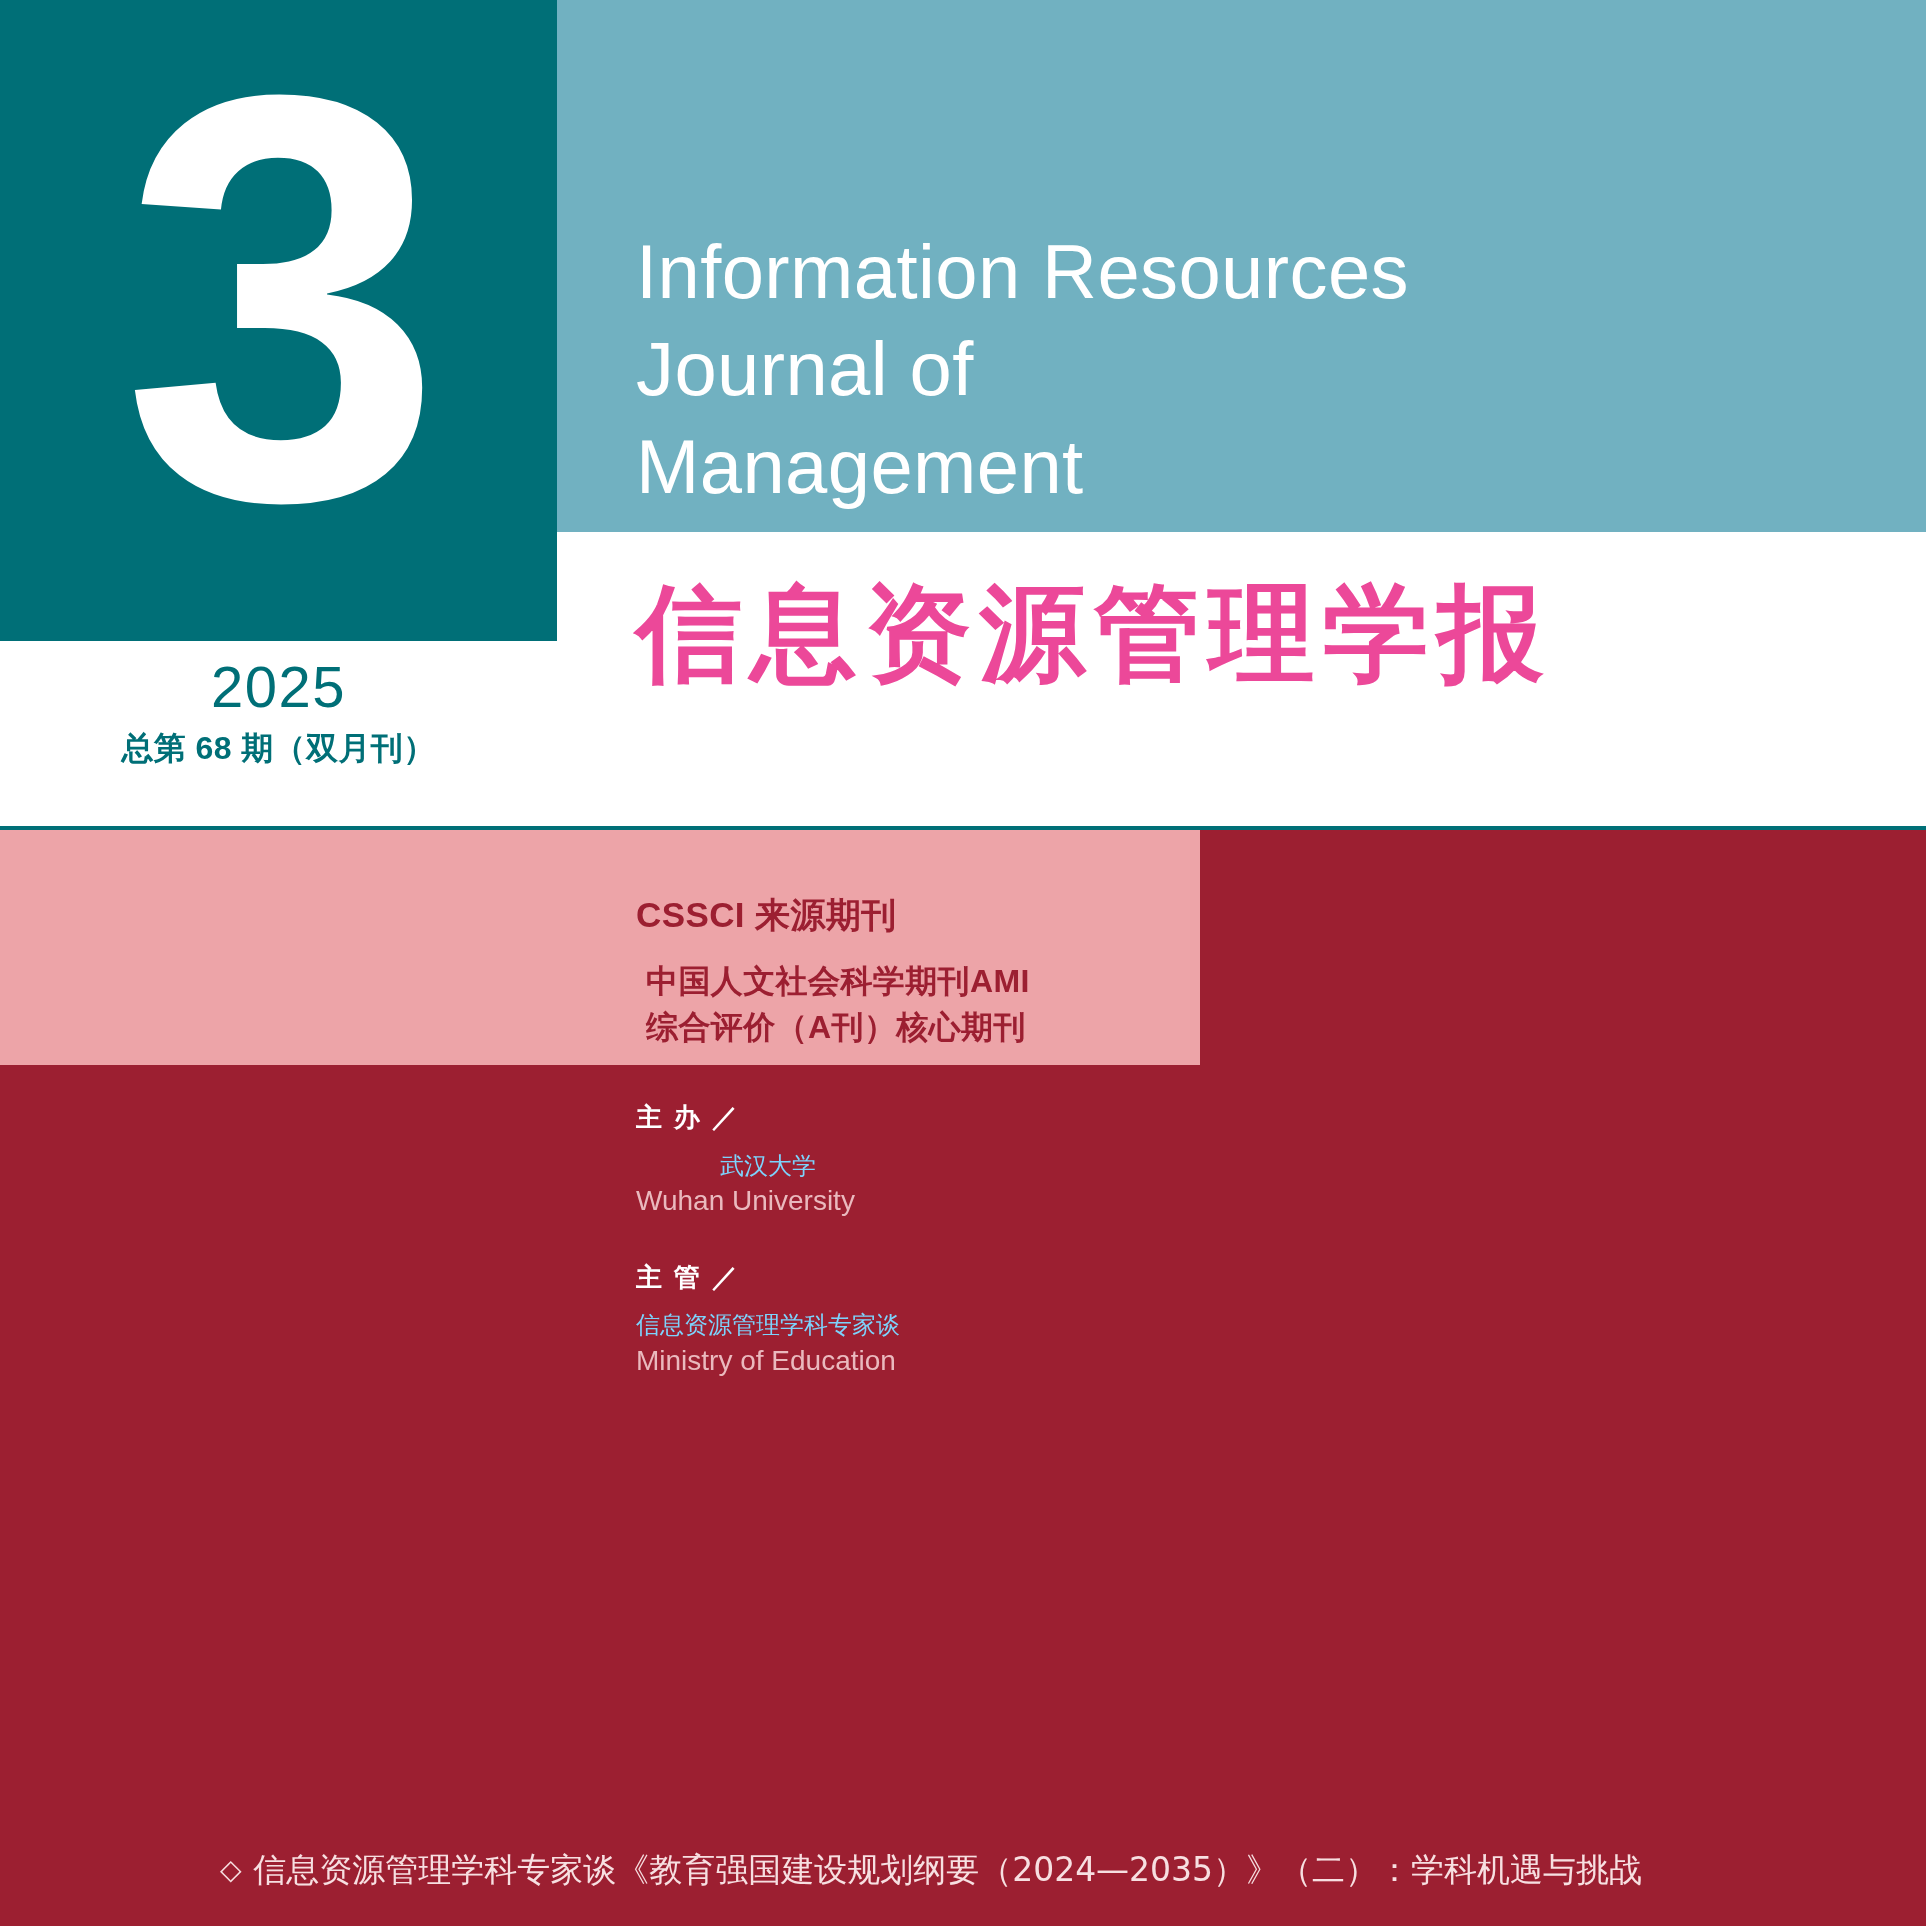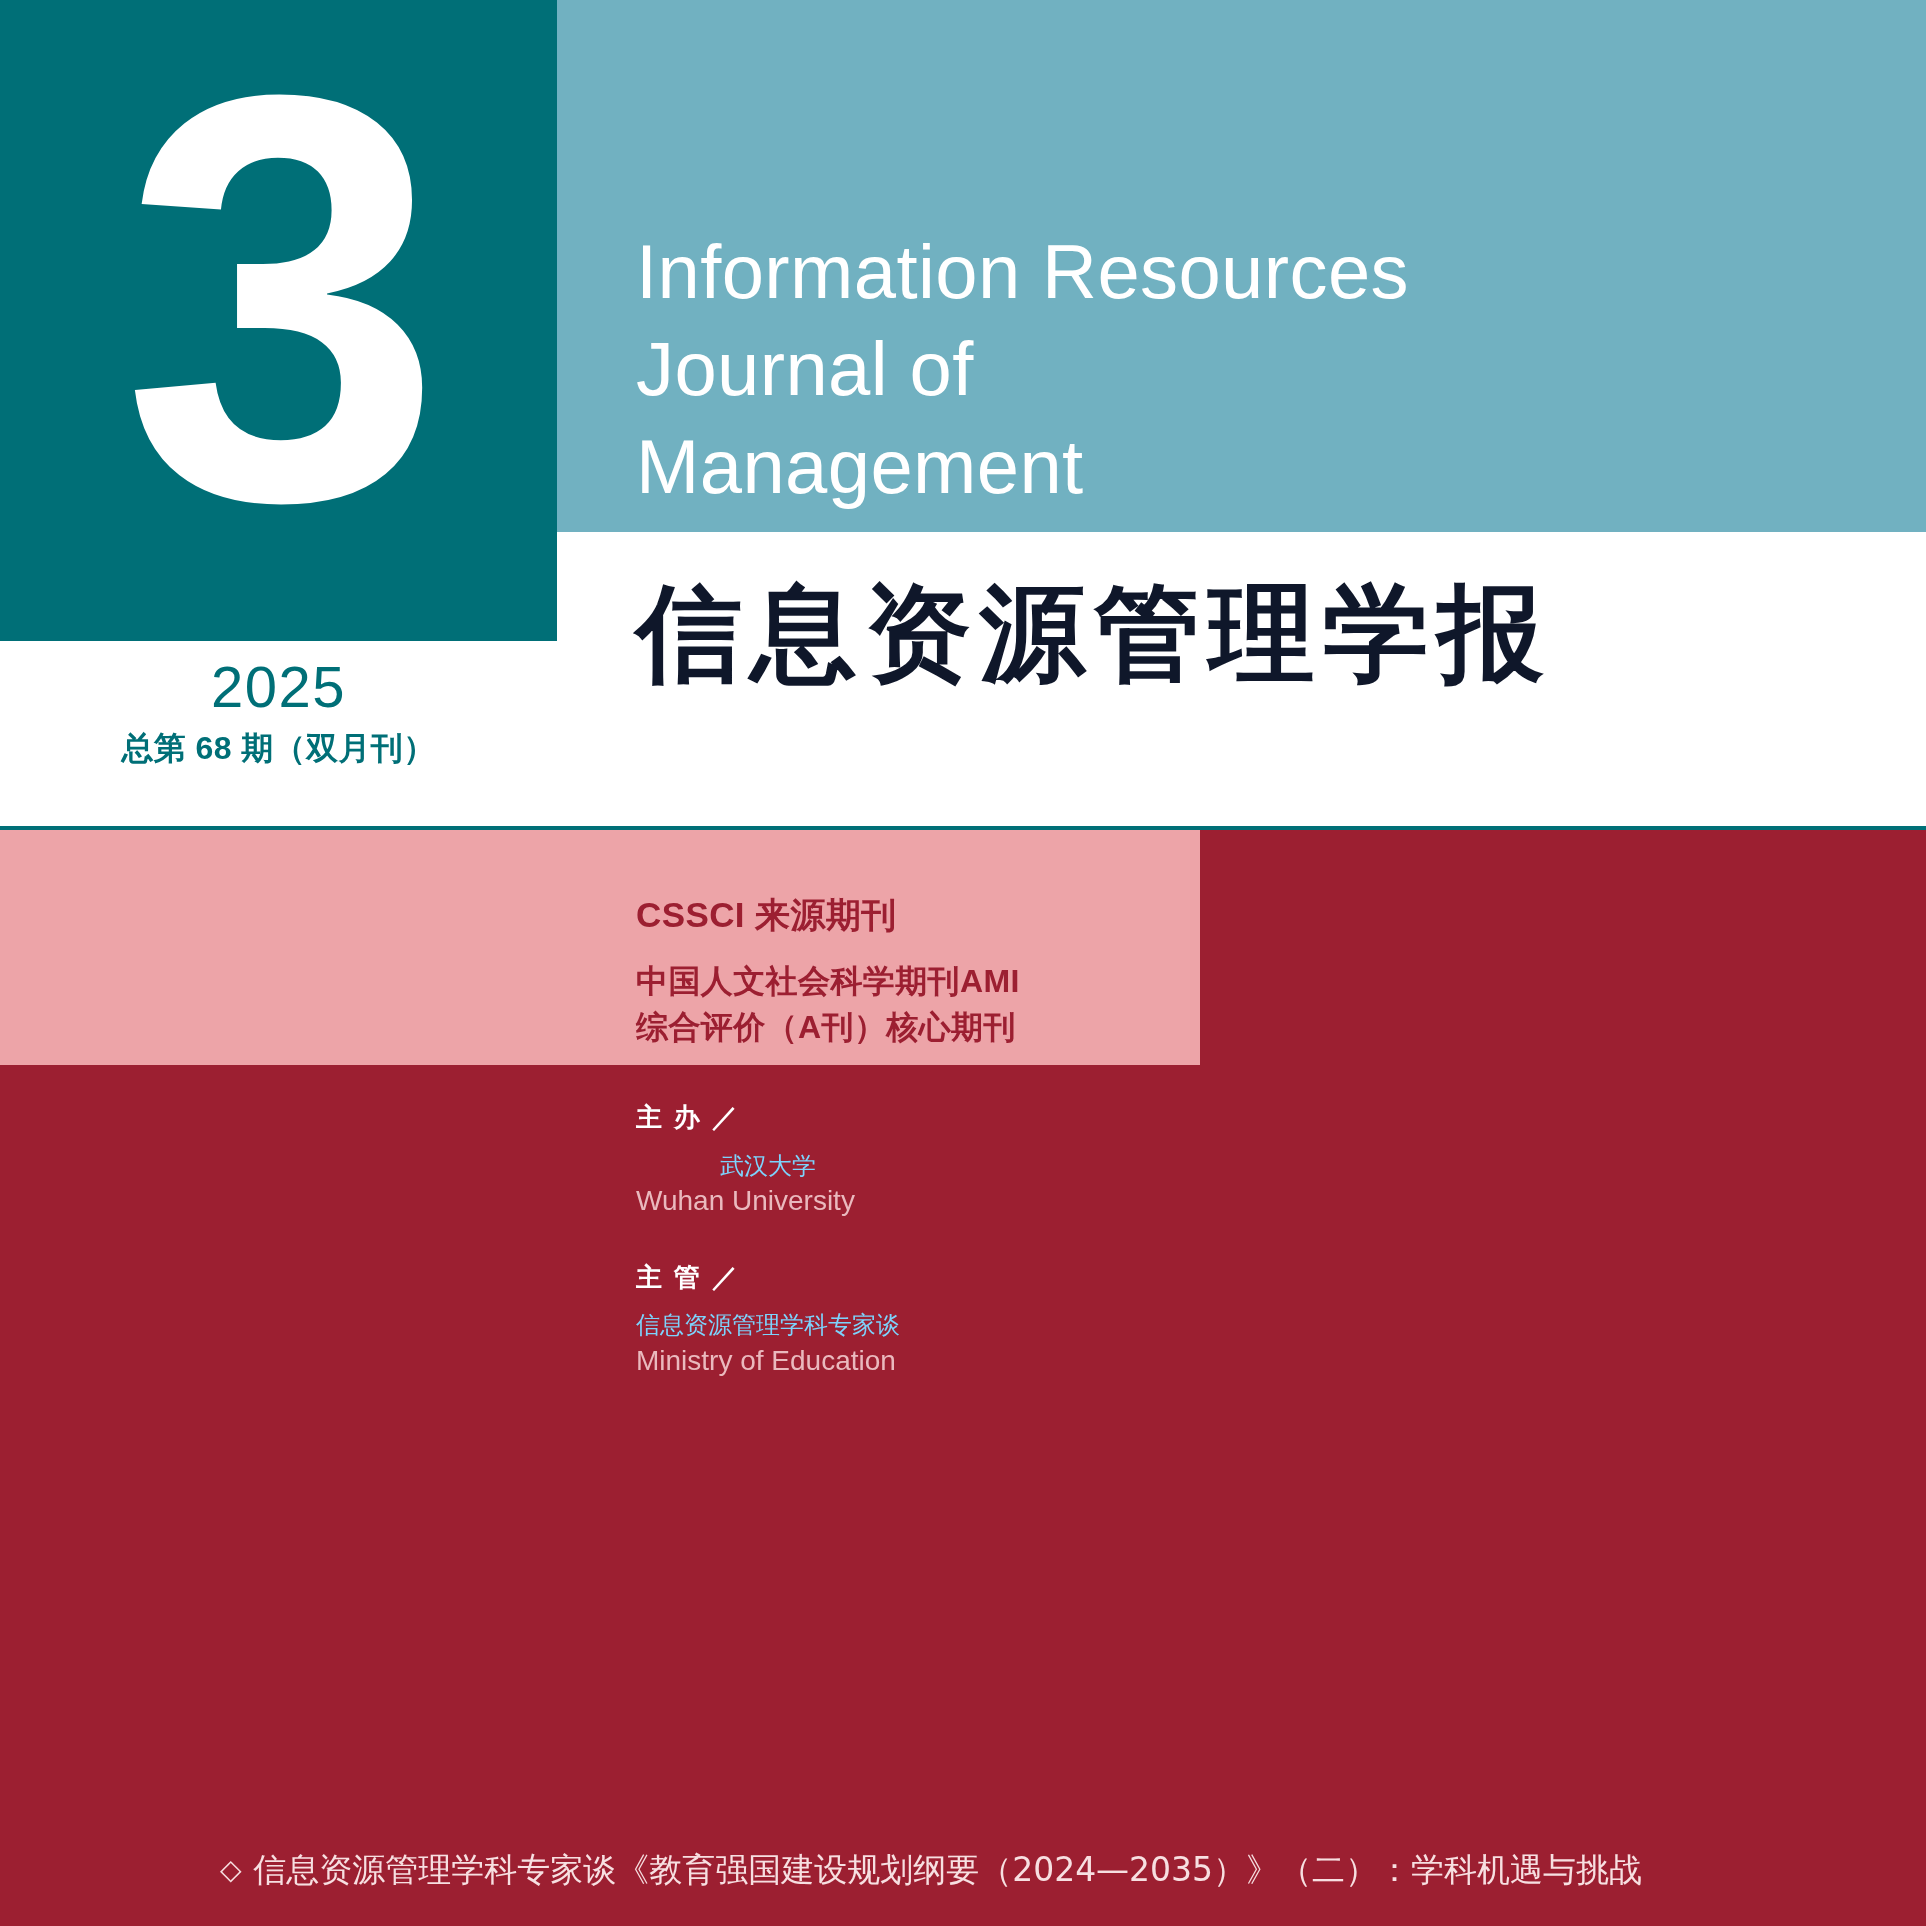--- a/index.html
+++ b/index.html
@@ -88,21 +88,21 @@
     color: #ffffff;
     font-size: 76px;
     line-height: 1.28;
     font-weight: 300;
     letter-spacing: 0.4px;
   }
   .journal-cn {
     position: absolute;
     left: 636px;
     top: 563px;
-    color: #0f172a;
+    color: #ec4899;
     font-size: 106px;
     font-weight: bold;
     letter-spacing: 8.5px;
     font-family: "DejaVu Sans", sans-serif;
     white-space: nowrap;
   }
   .teal-rule {
     position: absolute;
     left: 0;
     top: 826px;
@@ -129,20 +129,21 @@
   }
   .banner-line1 {
     font-size: 35px;
     letter-spacing: 0.4px;
     margin-bottom: 18.5px;
   }
   .banner-line2, .banner-line3 {
     font-size: 32px;
     line-height: 1.45;
     letter-spacing: 0.4px;
+    margin-left: 10px;
   }
 
   
   .pub-block {
     position: absolute;
     left: 636px;
     top: 1100px;
     color: #f4d0d4;
   }
   .pub-label {

